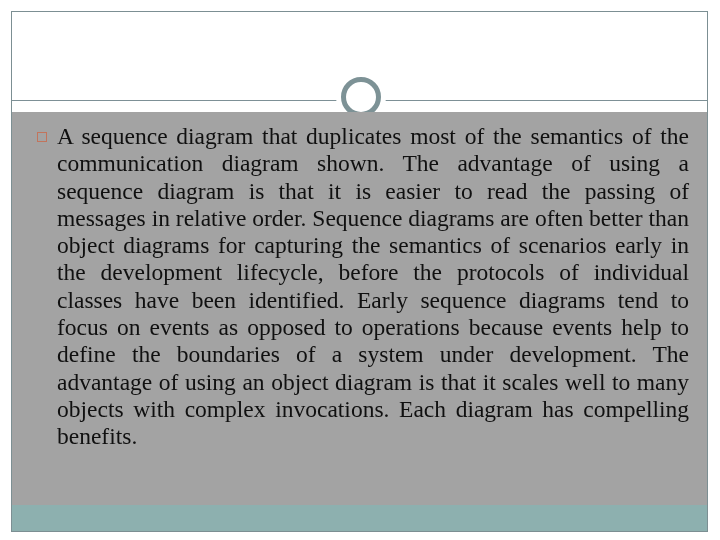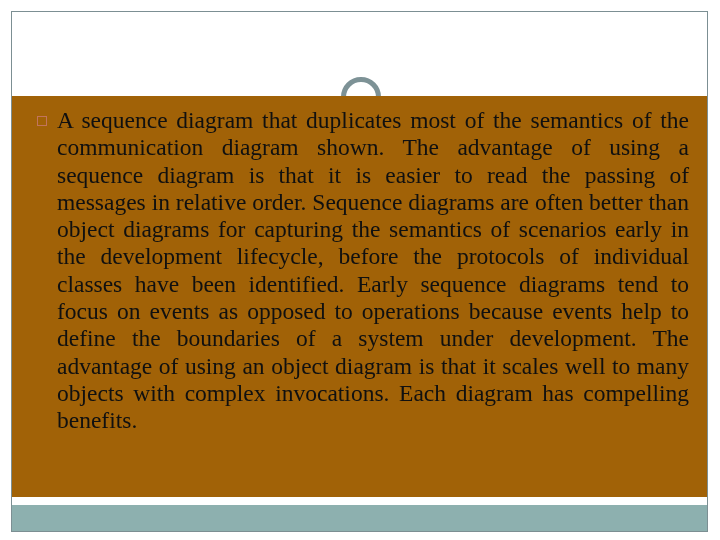--- a/index.html
+++ b/index.html
@@ -84,24 +84,24 @@
     border-radius: 50%;
     border: 5px solid #7d9296;
     box-sizing: border-box;
     background: transparent;
   }
 
   
   .body-zone {
     position: absolute;
     left: 12px;
-    top: 96px;
+    top: 112px;
     width: 695px;
     height: 401px;
-    background: #a16207;
+    background: #a3a3a3;
   }
 
   .bullet-block {
     position: absolute;
     left: 25px;
     top: 11px;
     width: 652px;
   }
 
   .bullet-row {

